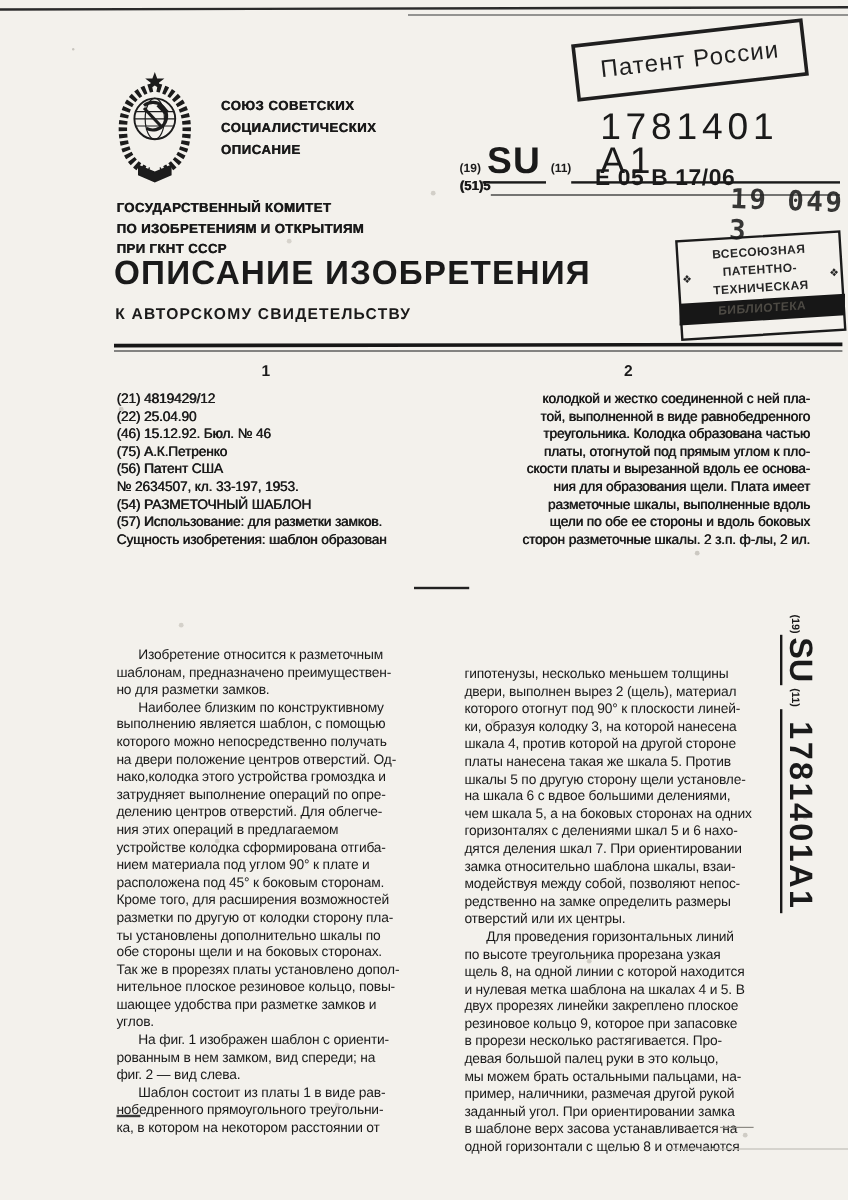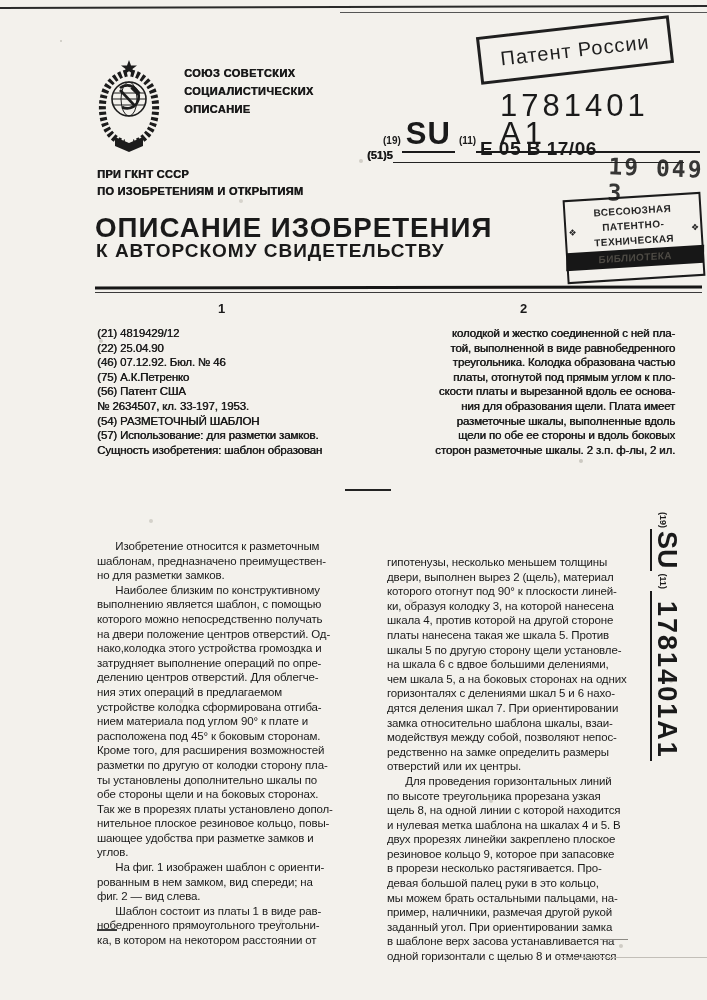--- a/index.html
+++ b/index.html
@@ -22,52 +22,52 @@
     350px 560px 0 1px #d8d5ce, 650px 250px 0 1px #d2cfc8, 180px 160px 0 1px #d6d3cc; }
 
   
   .ru-stamp { left:478px; top:26px; width:188px; height:42px; border:3px solid #1f1f1f;
     transform:rotate(-6.5deg); display:flex; align-items:center; justify-content:center;
     font-size:20px; letter-spacing:1px; color:#1f1f1f; }
 
   
   .emblem { left:93px; top:58px; }
 
-  .union { left:184px; top:64px; font-size:11px; font-weight:bold; line-height:18px; letter-spacing:0.4px; }
+  .union { left:184px; top:80px; font-size:11px; font-weight:bold; line-height:18px; letter-spacing:0.4px; }
 
   
   .docnum { left:383px; top:92px; width:317px; display:flex; align-items:flex-end; }
   .docnum .lbl { font-size:10px; font-weight:bold; margin:0 1px 7px 0; }
   .docnum .lbl2 { font-size:10px; font-weight:bold; margin:0 0 7px 4px; }
   .docnum .su { font-size:31px; font-weight:bold; line-height:0.9; border-bottom:2.5px solid #1a1a1a;
     padding:0 4px 3px 4px; letter-spacing:1px; }
   .docnum .num { font-size:31px; font-weight:normal; line-height:0.9; border-bottom:2.5px solid #1a1a1a;
     padding:0 0 3px 24px; letter-spacing:4px; flex:1; }
 
-  .ipc-row { left:367px; top:138px; width:317px; display:flex; align-items:flex-end; }
+  .ipc-row { left:383px; top:138px; width:317px; display:flex; align-items:flex-end; }
   .ipc-row .ipc-label { font-size:11px; font-weight:bold; padding-bottom:2px; }
   .ipc-row .ipc-line { flex:1; border-bottom:1.5px solid #222;
     font-size:19px; font-weight:bold; padding-bottom:2px; letter-spacing:0.5px;text-align:center; }
 
   .committee { left:97px; top:166px; font-size:11px; font-weight:bold; line-height:17px; letter-spacing:0.3px; }
 
   .inventory { left:608px; top:155px; font-family:"DejaVu Sans Mono",monospace; font-size:23px; font-weight:bold;
     letter-spacing:2px; transform:rotate(2deg); color:#222; opacity:0.9; }
 
   
   .lib-stamp { left:565px; top:196px; width:138px; height:84px; border:2.5px solid #1b1b1b;
     transform:rotate(-3.5deg); padding:5px 2px 0 2px; box-sizing:border-box; text-align:center;
     font-size:10px; font-weight:bold; line-height:15px; letter-spacing:0.4px; color:#262626; }
   .lib-stamp .orn-l { position:absolute; left:2px; top:24px; font-size:9px; }
   .lib-stamp .orn-r { position:absolute; right:1px; top:26px; font-size:9px; }
   .lib-stamp .smudge { display:block; margin:1px -4px 0 -4px; background:#171717; color:#4d4a44;
     height:18px; line-height:17px; transform:skewX(-4deg); }
 
   .doc-title { left:95px; top:212px; font-size:28px; font-weight:bold; letter-spacing:1px; transform:scaleX(0.99); transform-origin:left; }
-  .doc-subtitle { left:96px; top:240px; font-size:19px; font-weight:bold; letter-spacing:1px; }
+  .doc-subtitle { left:96px; top:254px; font-size:13px; font-weight:bold; letter-spacing:1px; }
 
   .rule-a { left:95px; top:286px; width:607px; height:3px; background:#161616; transform:rotate(-0.1deg); }
   .rule-b { left:95px; top:292px; width:607px; height:1px; background:#3a3a3a; }
 
   .colmark { font-size:13px; font-weight:bold; }
   .colmark1 { left:218px; top:301px; }
   .colmark2 { left:520px; top:301px; }
 
   .textcol { font-size:11.5px; line-height:14.6px; letter-spacing:-0.15px; white-space:pre-wrap; }
   .biblio   { left:97px;  top:326px; width:272px; }
@@ -133,22 +133,23 @@
     <span class="lbl2">(11)</span>
     <span class="num">1781401 A1</span>
   </div>
 
   <div class="abs ipc-row">
     <span class="ipc-label thick">(51)5</span>
     <span class="ipc-line">E 05 B 17/06</span>
   </div>
 
   <div class="abs committee thick">
+    <div>ГОСУДАРСТВЕННЫЙ КОМИТЕТ</div>
+    <div>ПО ИЗОБРЕТЕНИЯМ И ОТКРЫТИЯМ</div>
     <div>ПРИ ГКНТ СССР</div>
-    <div>ПО ИЗОБРЕТЕНИЯМ И ОТКРЫТИЯМ</div>
   </div>
 
   <div class="abs inventory">19 049 3</div>
 
   <div class="abs lib-stamp">
     <span class="orn-l">❖</span>
     <span class="orn-r">❖</span>
     <div>ВСЕСОЮЗНАЯ</div>
     <div>ПАТЕНТНО-</div>
     <div>ТЕХНИЧЕСКАЯ</div>
@@ -159,21 +160,21 @@
   <div class="abs doc-subtitle">К АВТОРСКОМУ СВИДЕТЕЛЬСТВУ</div>
 
   <div class="abs rule-a"></div>
   <div class="abs rule-b"></div>
 
   <div class="abs colmark colmark1">1</div>
   <div class="abs colmark colmark2">2</div>
 
   <div class="abs textcol thick biblio">(21) 4819429/12
 (22) 25.04.90
-(46) 07.12.92. Бюл. № 46
+(46) 15.12.92. Бюл. № 46
 (75) А.К.Петренко
 (56) Патент США
 № 2634507, кл. 33-197, 1953.
 (54) РАЗМЕТОЧНЫЙ ШАБЛОН
 (57) Использование: для разметки замков.
 Сущность изобретения: шаблон образован</div>
   <div class="abs textcol thick abs-right">колодкой и жестко соединенной с ней пла-
 той, выполненной в виде равнобедренного
 треугольника. Колодка образована частью
 платы, отогнутой под прямым углом к пло-

